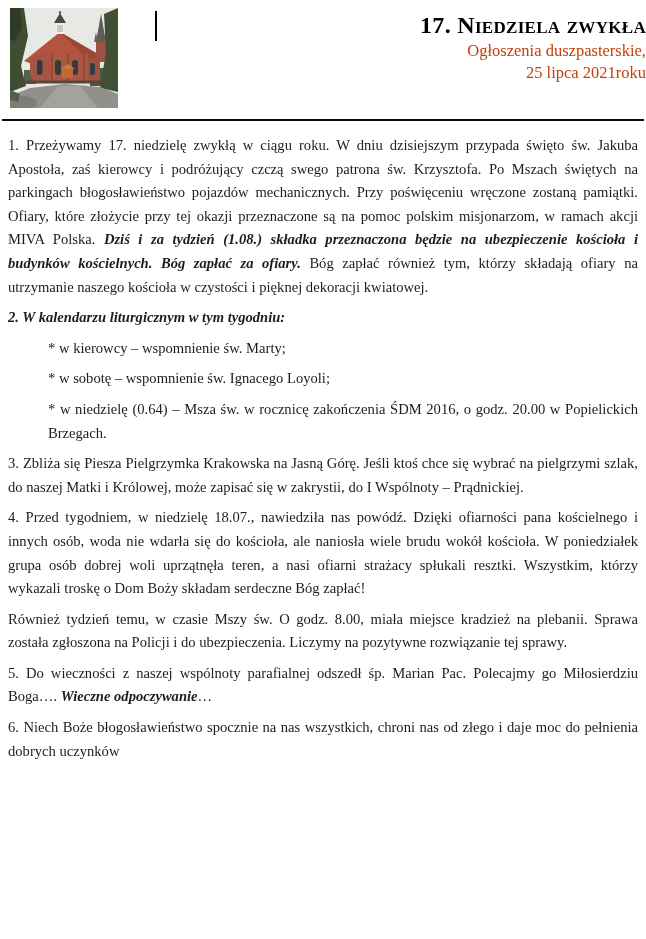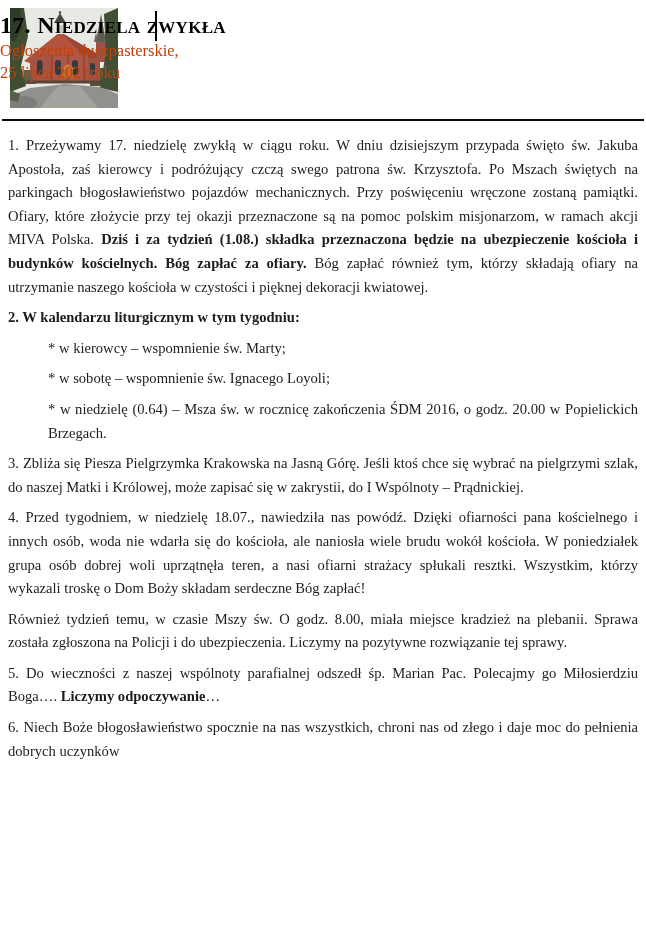--- a/index.html
+++ b/index.html
@@ -8,38 +8,38 @@
     background:#ffffff; font-family:"Liberation Serif", serif; color:#1c1c1c;
   }
   
   .photo {
     position:absolute; left:10px; top:8px; width:108px; height:100px;
   }
   .vbar {
     position:absolute; left:155px; top:11px; width:2px; height:30px; background:#000;
   }
   .titleblock {
-    position:absolute; left:0; right:0; top:10px; text-align:left;
+    position:absolute; left:8px; right:0; top:10px; text-align:right;
   }
   .titleblock h1 {
     margin:0; font-size:24px; font-weight:bold; color:#000;
     font-variant:small-caps; letter-spacing:0.3px; line-height:30px;
   }
   .subtitle { font-size:16.5px; line-height:22px; color:#c2410c; }
   .rule {
     position:absolute; left:2px; right:2px; top:119px;
     border-top:2px solid #0a0a0a; height:0;
   }
   
   .doc {
     position:absolute; top:134px; left:8px; width:630px;
     font-size:14.6px; line-height:23.6px; text-align:justify;
   }
   .doc p { margin:0 0 7px 0; }
-  .doc b, .bi { font-weight:bold; }
+  .doc b, .bi { font-weight:bold; font-style:italic; }
   .li { margin-left:40px !important; }
 </style>
 </head>
 <body>
 
 <div class="page">
 
   <div class="photo">
     <svg viewBox="0 0 108 100" width="108" height="100" xmlns="http://www.w3.org/2000/svg">
 
@@ -109,18 +109,18 @@
     <p class="li">* w kierowcy – wspomnienie św. Marty;</p>
     <p class="li">* w sobotę – wspomnienie św. Ignacego Loyoli;</p>
     <p class="li">* w niedzielę (0.64) – Msza św. w rocznicę zakończenia ŚDM 2016, o godz. 20.00 w Popielickich Brzegach.</p>
 
     <p>3. Zbliża się Piesza Pielgrzymka Krakowska na Jasną Górę. Jeśli ktoś chce się wybrać na pielgrzymi szlak, do naszej Matki i Królowej, może zapisać się w zakrystii, do I Wspólnoty – Prądnickiej.</p>
 
     <p>4. Przed tygodniem, w niedzielę 18.07., nawiedziła nas powódź. Dzięki ofiarności pana kościelnego i innych osób, woda nie wdarła się do kościoła, ale naniosła wiele brudu wokół kościoła. W poniedziałek grupa osób dobrej woli uprzątnęła teren, a nasi ofiarni strażacy spłukali resztki. Wszystkim, którzy wykazali troskę o Dom Boży składam serdeczne Bóg zapłać!</p>
 
     <p>Również tydzień temu, w czasie Mszy św. O godz. 8.00, miała miejsce kradzież na plebanii. Sprawa została zgłoszona na Policji i do ubezpieczenia. Liczymy na pozytywne rozwiązanie tej sprawy.</p>
 
-    <p><span>5. Do wieczności z naszej wspólnoty parafialnej odszedł śp. Marian Pac. Polecajmy go Miłosierdziu Boga…. </span><b>Liczymy odpoczywanie</b><span>…</span></p>
+    <p><span>5. Do wieczności z naszej wspólnoty parafialnej odszedł śp. Marian Pac. Polecajmy go Miłosierdziu Boga…. </span><b>Wieczne odpoczywanie</b><span>…</span></p>
 
     <p>6.  Niech Boże błogosławieństwo spocznie na nas wszystkich, chroni nas od złego i daje moc do pełnienia dobrych uczynków</p>
 
   </div>
 </div>
 
 </body></html>

